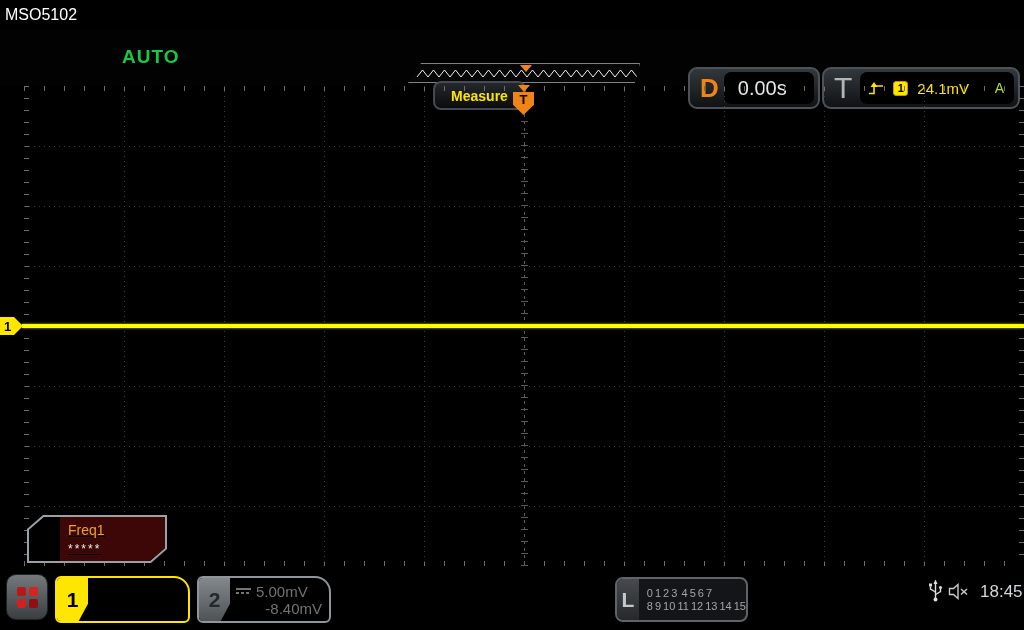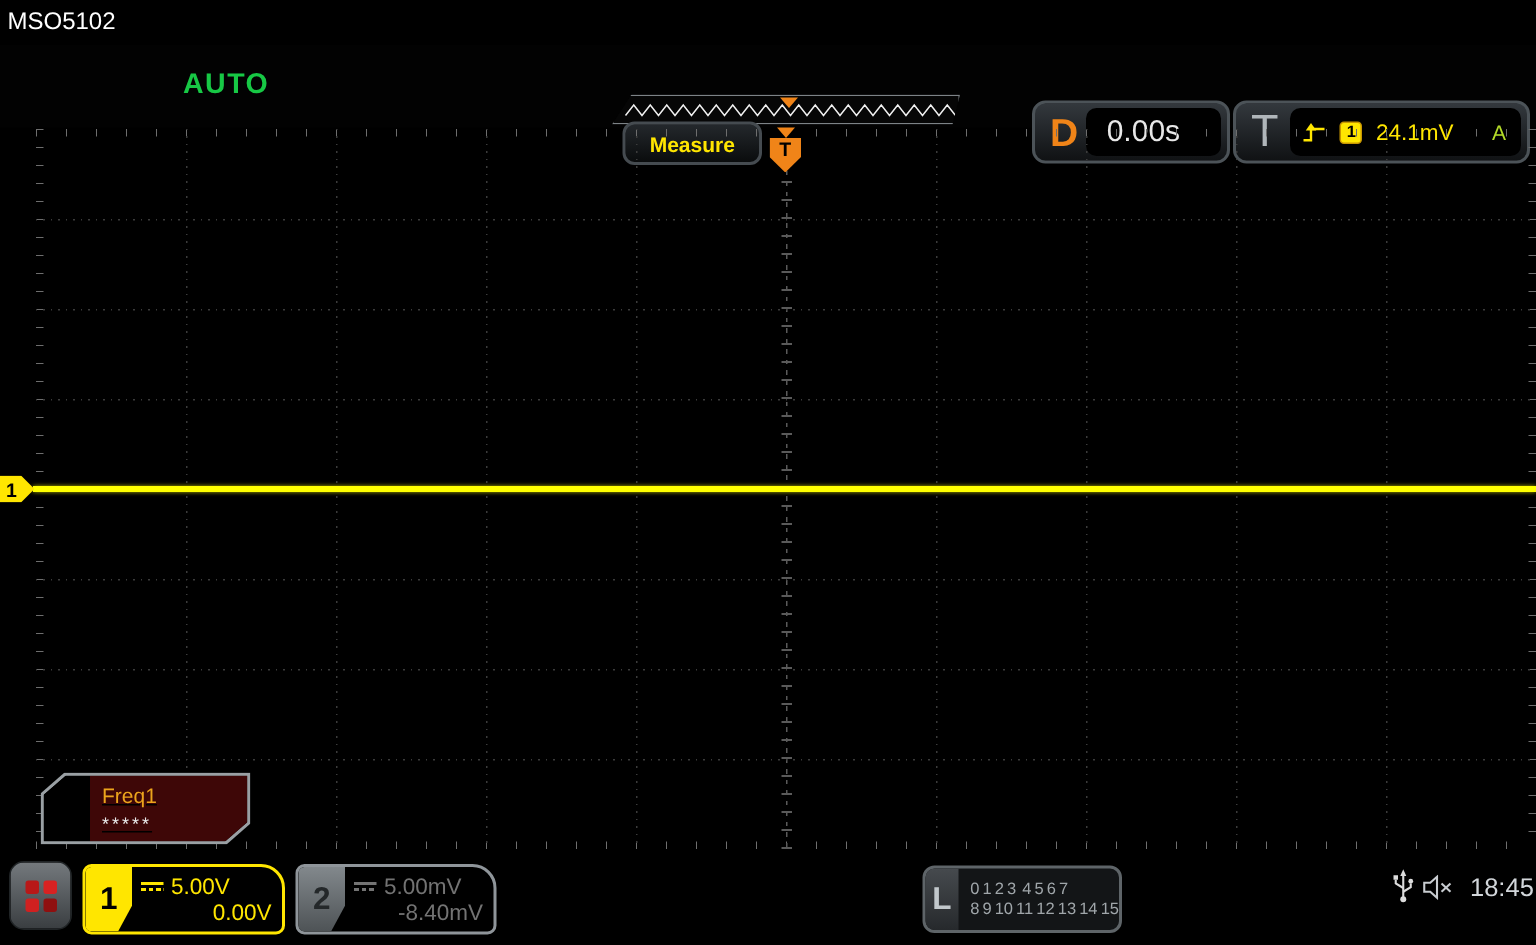--- a/index.html
+++ b/index.html
@@ -28,21 +28,21 @@
   .tlabel { color:#b0b6ba; font-size:30px; padding:0 8px 0 6px; }
   .tval { gap:9px; }
   .trig-src-badge { width:15px; height:15px; background:#ffe600; border:1px solid #c89600; border-radius:3px; color:#000; font-size:11px; font-weight:bold; display:flex; align-items:center; justify-content:center; }
   .trig-level { color:#ffe600; font-size:15px; }
   .trig-mode { color:#b4dc28; font-size:14px; margin-left:auto; padding-right:2px; }
 
   .wavetab { position:absolute; left:408px; top:33px; width:232px; height:20px; background:#060606; border:1px solid #7d8387; clip-path:polygon(13px 0, 100% 0, calc(100% - 5px) 100%, 0 100%); }
   .wavetri { position:absolute; left:111px; top:1px; width:0; height:0; border-left:6px solid transparent; border-right:6px solid transparent; border-top:7px solid #f08418; }
 
   .hbtn { position:absolute; top:51px; height:29px; background:linear-gradient(#24282c,#0a0c0d); border:2px solid #454b50; border-radius:8px; font-family:"Liberation Sans", sans-serif; font-size:14px; font-weight:bold; cursor:pointer; }
-  .measure { left:415px; width:93px; color:#ffe600; }
+  .measure { left:433px; width:93px; color:#ffe600; }
   .stoprun { left:527px; width:101px; color:#18d848; letter-spacing:0.5px; }
 
   
   .graticule { position:absolute; left:24px; top:86px; width:1000px; height:480px; }
   .vgrid { position:absolute; top:0; width:1px; height:100%; background-image:repeating-linear-gradient(to bottom,#3c3c3c 0 1px,transparent 1px 5px); }
   .hgrid { position:absolute; left:0; width:100%; height:1px; background-image:repeating-linear-gradient(to right,#3c3c3c 0 1px,transparent 1px 5px); }
   .vcenter { position:absolute; left:500px; top:0; width:1px; height:100%; background-image:repeating-linear-gradient(to bottom,#5a5a5a 0 3px,transparent 3px 7px); }
   .vcenterticks { position:absolute; left:497px; top:0; width:7px; height:100%; background-image:repeating-linear-gradient(to bottom,transparent 0 11px,#5a5a5a 11px 12px); }
   .ticks-top, .ticks-bottom { position:absolute; left:0; width:100%; height:5px; background-image:repeating-linear-gradient(to right,#6e6e6e 0 1px,transparent 1px 20px); }
   .ticks-top { top:0; } .ticks-bottom { bottom:0; }
@@ -183,30 +183,20 @@
       <div class="winicon">
         <span class="wr1"></span>
           <span class="wr2"></span>
           <span class="wr3"></span>
           <span class="wr4"></span>
       </div>
     </div>
 
     <div class="chpill ch1pill">
       <div class="chnum ch1num">1</div>
-      <div class="chvals ch1vals">
-        <div class="chrow1">
-          <div class="dcicon">
-              <div class="l1"></div>
-              <div class="l2"></div>
-            </div>
-          <span>5.00V</span>
-        </div>
-        <div class="chrow2">0.00V</div>
-      </div>
     </div>
 
     <div class="chpill ch2pill">
       <div class="chnum ch2num">2</div>
       <div class="chvals ch2vals">
         <div class="chrow1">
           <div class="dcicon">
               <div class="l1"></div>
               <div class="l2"></div>
             </div>

